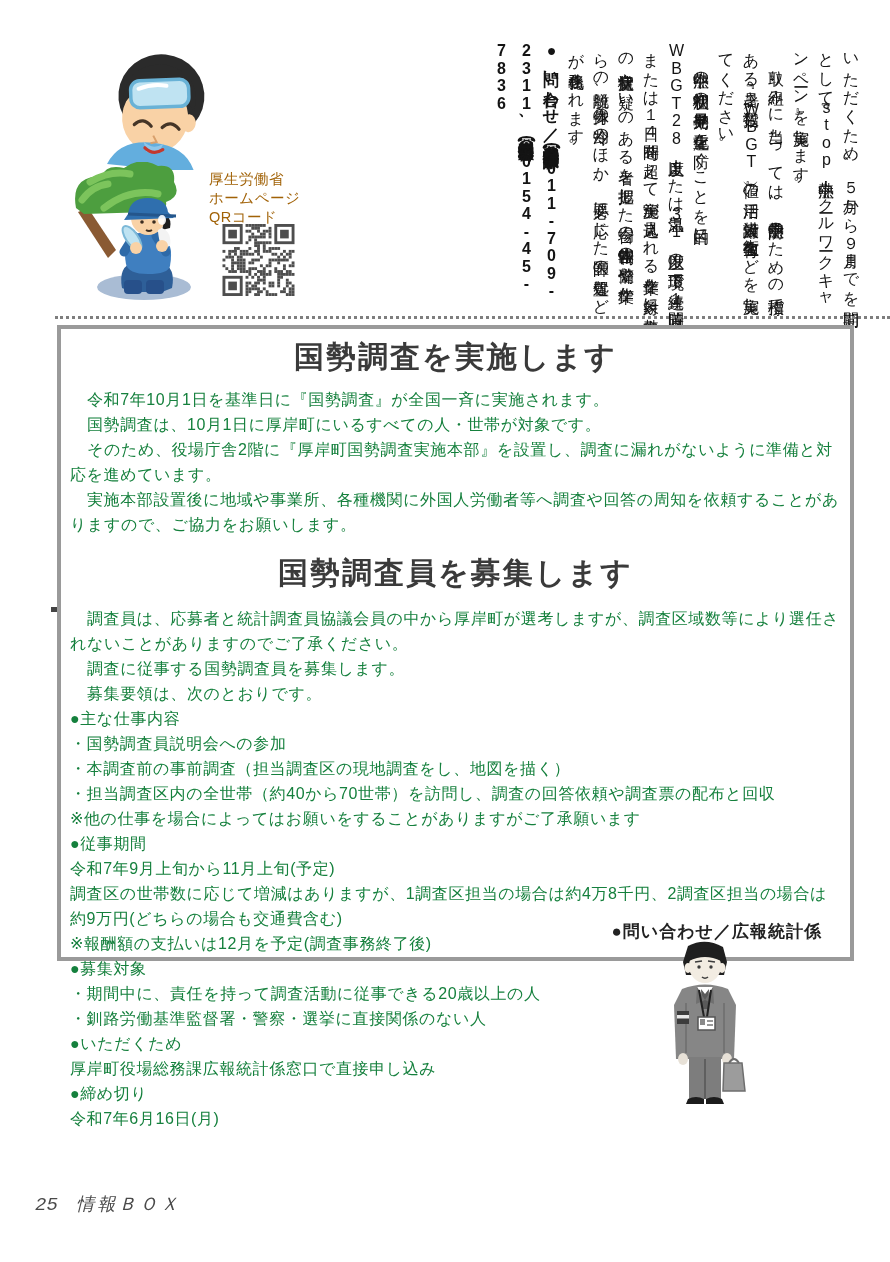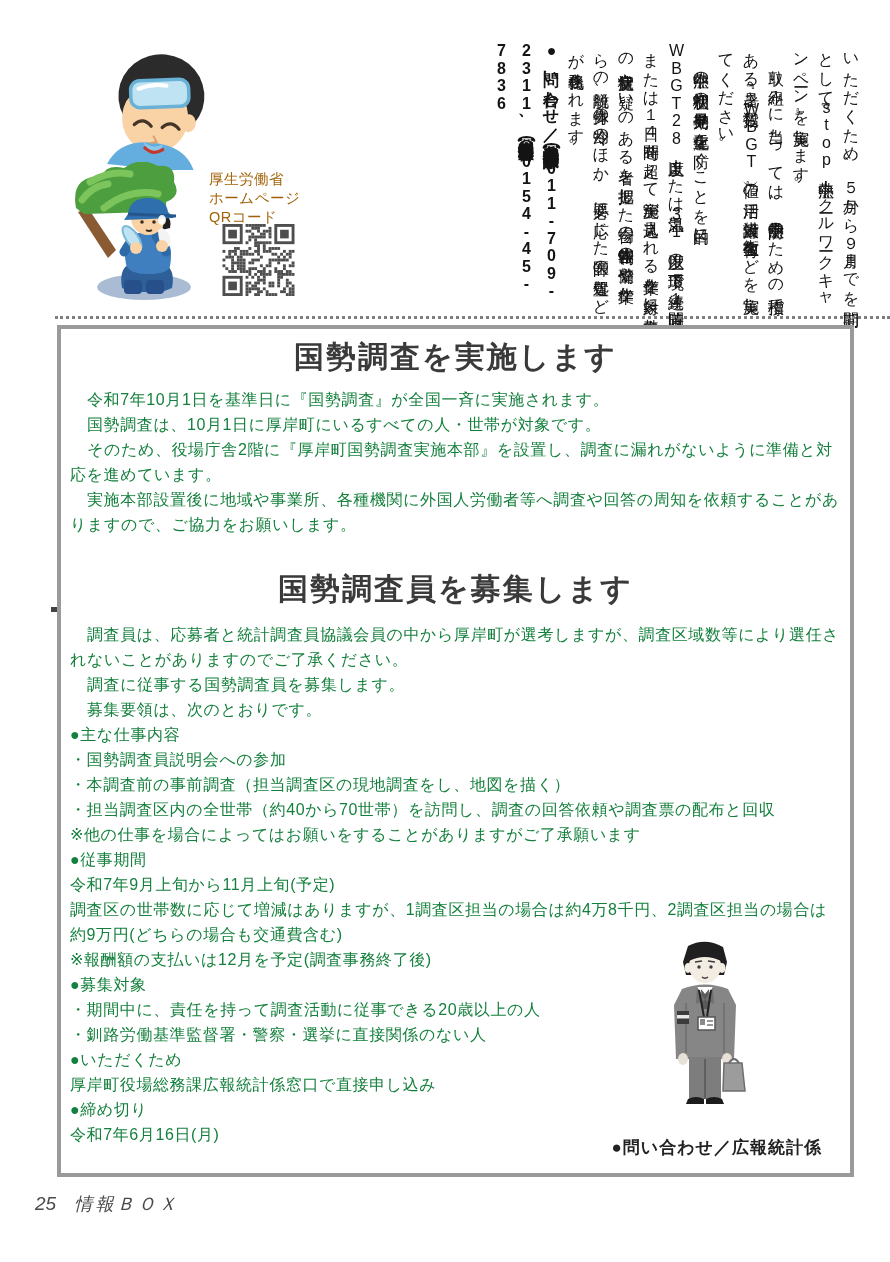--- a/index.html
+++ b/index.html
@@ -26,39 +26,39 @@
   }
   #qr{position:absolute;left:221px;top:224px;background:#fff;}
   .speck{position:absolute;left:51px;top:607px;width:7px;height:5px;background:#222;opacity:.85;}
   
   .dotted-divider{
     position:absolute;left:55px;right:0;top:316px;height:0;
     border-top:3px dotted #7e7e7e;
   }
   
   .census-box{
-    position:absolute;left:57px;top:325px;width:797px;height:852px;
+    position:absolute;left:57px;top:325px;width:797px;height:636px;
     box-sizing:border-box;border:4px solid #9a9a9a;background:#fff;
     padding:6px 9px 6px 9px;
   }
   .box-title{
     font-size:30px;font-weight:bold;text-align:center;color:#3a3a3a;
     letter-spacing:2px;margin:2px 0 9px 0;
   }
-  .box-title.second{margin-top:32px;margin-bottom:12px;}
+  .box-title.second{margin-top:16px;margin-bottom:12px;}
   .bodyline{font-size:16px;line-height:25px;letter-spacing:.6px;color:#15803d;}
   .bodyline.ind{text-indent:17px;}
   #census-man{position:absolute;right:104px;top:610px;}
   .box-contact{
     position:absolute;right:28px;bottom:14px;
     font-size:17px;font-weight:bold;color:#222;letter-spacing:1px;
   }
   
   .page-footer{position:absolute;left:35px;top:1192px;color:#4a4a4a;font-style:italic;}
-  .page-footer .num{font-family:Liberation Sans, sans-serif;font-size:19px;margin-right:14px;margin-top:14px;}
+  .page-footer .num{font-family:Liberation Mono, monospace;font-size:19px;margin-right:14px;margin-top:14px;}
   .page-footer .sec{font-size:18px;letter-spacing:3px;}
 </style>
 </head>
 <body>
 
 <div class="page">
 
   <svg id="illus-cooling" class="illus" width="142" height="126" viewBox="0 0 142 126">
     <g transform="rotate(6 70 75)">
       <ellipse cx="71" cy="52" rx="43" ry="42" fill="#2b2b2b"></ellipse>

